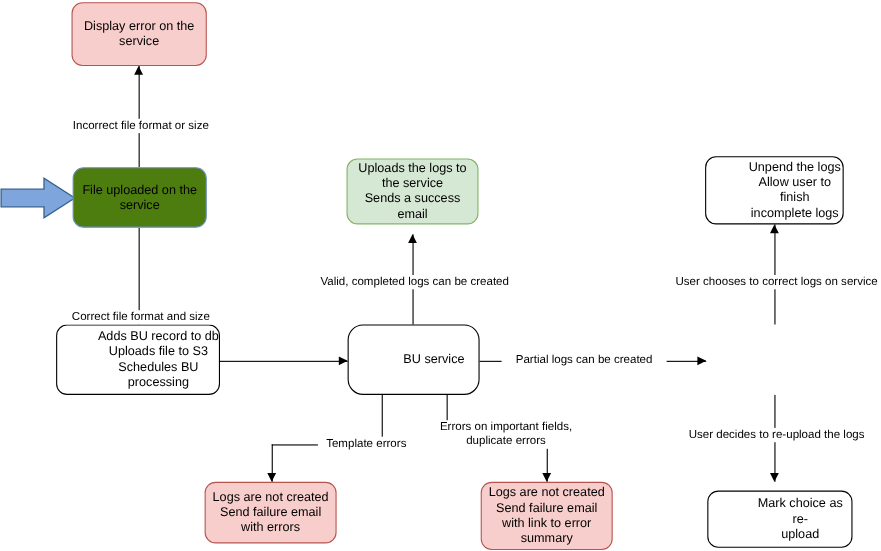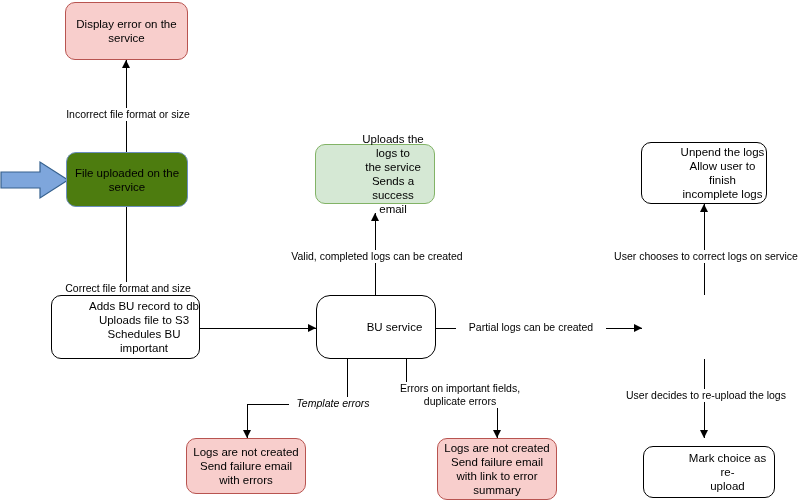--- a/index.html
+++ b/index.html
@@ -26,21 +26,21 @@
     text-align: center;
     font-size: 11.5px;
     line-height: 14px;
     color: #000000;
     white-space: pre-line;
     z-index: 3;
   }
   .node.white  { background: #ffffff; padding-left: 37px; }
   .node.pink   { background: #f8cecc; border-color: #b85450; }
   .node.blue   { background: #4d7c0f; border-color: #6c8ebf; }
-  .node.green  { background: #d5e8d4; border-color: #82b366; padding-left: 36px; }
+  .node.green  { background: #d5e8d4; border-color: #82b366; }
   .node.yellow { background: #fff2cc; border-color: #d6b656; }
 
   .edge-line {
     position: absolute;
     background: #000000;
     z-index: 1;
   }
   .edge-line.v { width: 1px; }
   .edge-line.h { height: 1px; }
 
@@ -117,21 +117,21 @@
 
   <div class="edge-line v" style="left:704px; top:359px; height:79px;"></div>
   <div class="arrowhead down" style="left:699.5px; top:430px;"></div>
 
   <div class="edge-label" style="left:56px; top:108px; width:140px;">Incorrect file format or size</div>
 
   <div class="edge-label" style="left:56px; top:253px; width:140px;margin-top:29px;">Correct file format and size</div>
 
   <div class="edge-label" style="left:279px; top:250px; width:192px;">Valid, completed logs can be created</div>
 
-  <div class="edge-label" style="left:289px; top:397px; width:84px;font-style:italic;">Template errors</div>
+  <div class="edge-label" style="left:289px; top:397px; width:84px;">Template errors</div>
 
   <div class="edge-label" style="left:393px; top:382px; width:130px;">Errors on important fields,
 duplicate errors</div>
 
   <div class="edge-label" style="left:456px; top:321px; width:146px;">Partial logs can be created</div>
 
   <div class="edge-label" style="left:604px; top:250px; width:200px;">User chooses to correct logs on service</div>
 
   <div class="edge-label" style="left:613px; top:389px; width:182px;">User decides to re-upload the logs</div>
 
@@ -140,21 +140,21 @@
   </svg>
 
   <div class="node pink" style="left:65px; top:2px; width:123px; height:58px;">Display error on the
 service</div>
 
   <div class="node blue" style="left:66px; top:152px; width:122px; height:55px;">File uploaded on the
 service</div>
 
   <div class="node white" style="left:51px; top:295px; width:149px; height:64px;">Adds BU record to db
 Uploads file to S3
-Schedules BU important</div>
+Schedules BU processing</div>
 
   <div class="node green" style="left:315px; top:144px; width:120px; height:60px;">Uploads the logs to
 the service
 Sends a success
 email</div>
 
   <div class="node white" style="left:316px; top:295px; width:120px; height:64px;border-radius:14px;">BU service</div>
 
   <div class="node pink" style="left:186px; top:438px; width:120px; height:56px;">Logs are not created
 Send failure email

